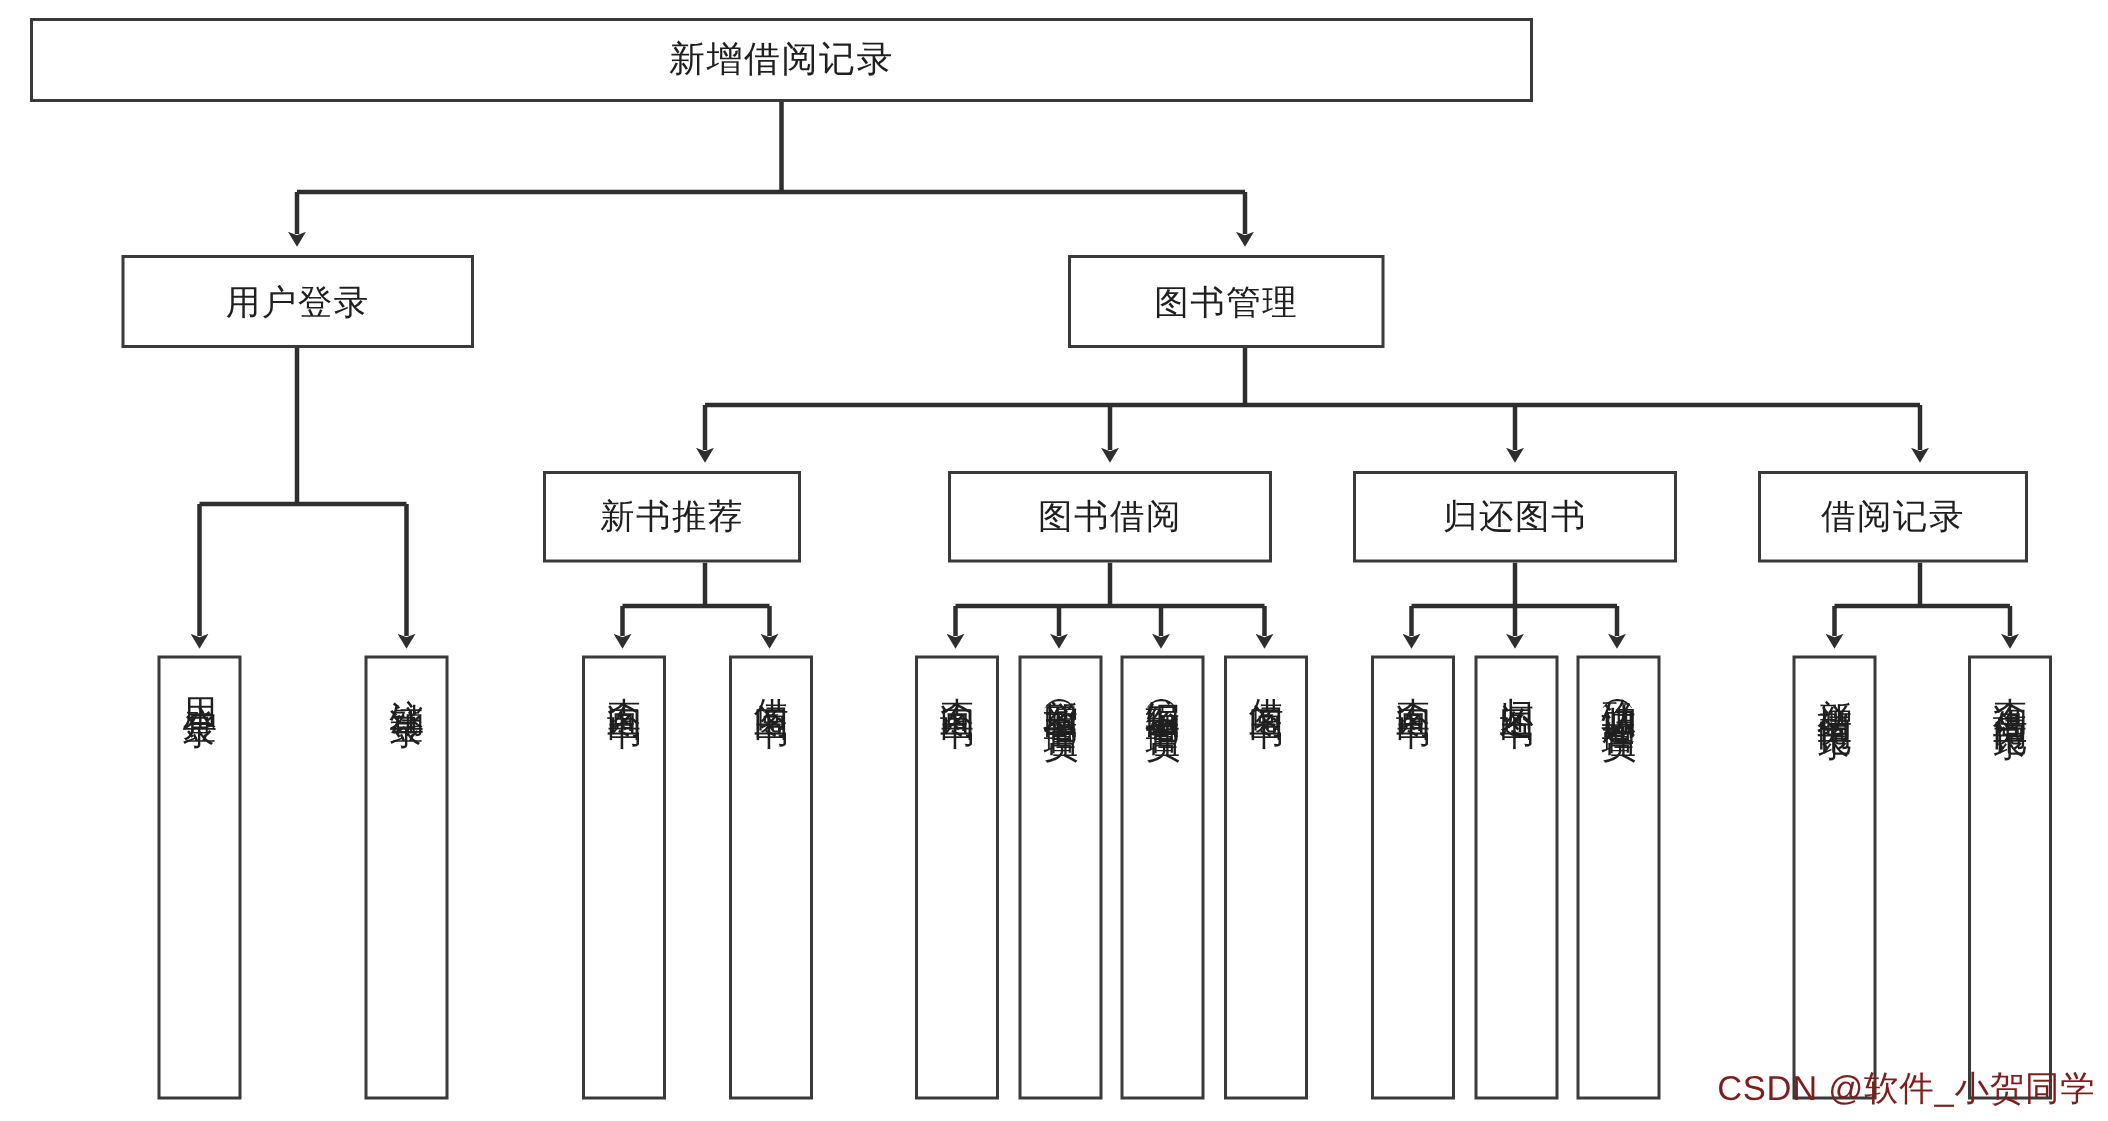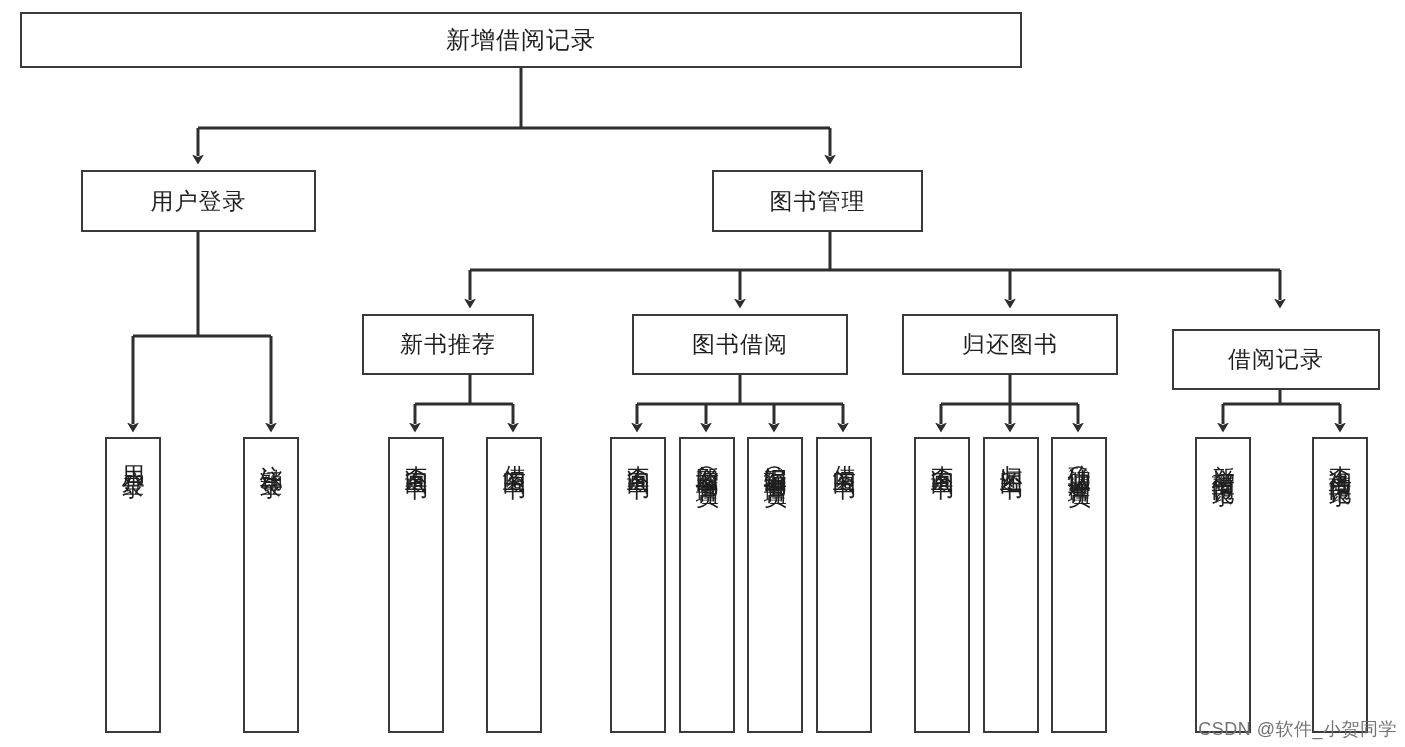--- a/index.html
+++ b/index.html
@@ -57,22 +57,22 @@
     line-height: 1.28;
     letter-spacing: 4px;
     white-space: nowrap;
     text-align: left;
   }
   .leaf.tall .cap { letter-spacing: 3px; }
   #watermark {
     position: absolute;
     right: 8px;
     bottom: 6px;
-    font-size: 18px;
-    color: #737373;
+    font-size: 23px;
+    color: #7f1d1d;
     letter-spacing: 0.5px;
     white-space: nowrap;
   }
 </style>
 </head>
 <body>
 
 <div id="stage">
 
   <svg id="wires" viewBox="0 0 1405 747" width="1405" height="747">
@@ -138,21 +138,21 @@
 
   <div class="node lvl3" style="left:362px; top:314px; width:172px; height:61px;">
     <span class="cap">新书推荐</span>
   </div>
   <div class="node lvl3" style="left:632px; top:314px; width:216px; height:61px;">
     <span class="cap">图书借阅</span>
   </div>
   <div class="node lvl3" style="left:902px; top:314px; width:216px; height:61px;">
     <span class="cap">归还图书</span>
   </div>
-  <div class="node lvl3" style="left:1172px; top:314px; width:208px; height:61px;margin-top:15px;">
+  <div class="node lvl3" style="left:1172px; top:314px; width:180px; height:61px;">
     <span class="cap">借阅记录</span>
   </div>
 
   <div class="node leaf" style="left:105px; top:437px; width:56px; height:296px;">
     <span class="cap">用户登录</span>
   </div>
   <div class="node leaf" style="left:243px; top:437px; width:56px; height:296px;">
     <span class="cap">注销登录</span>
   </div>
 

